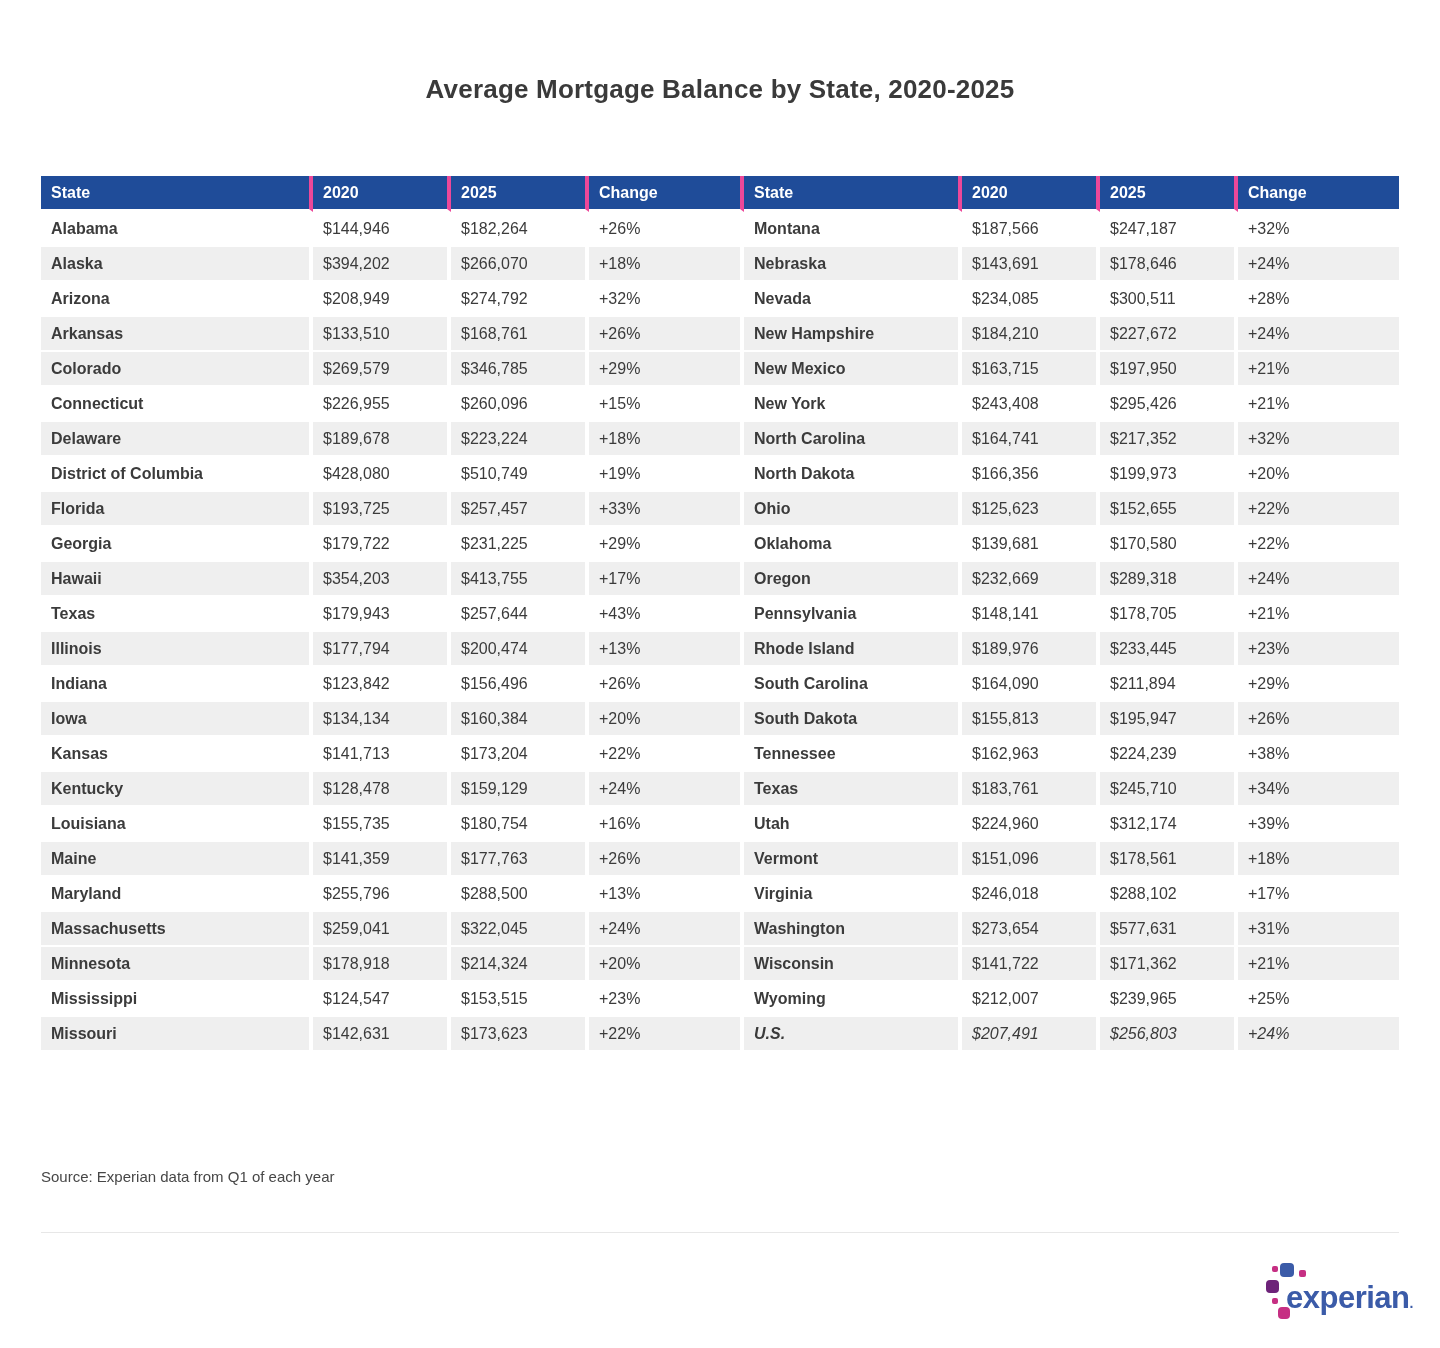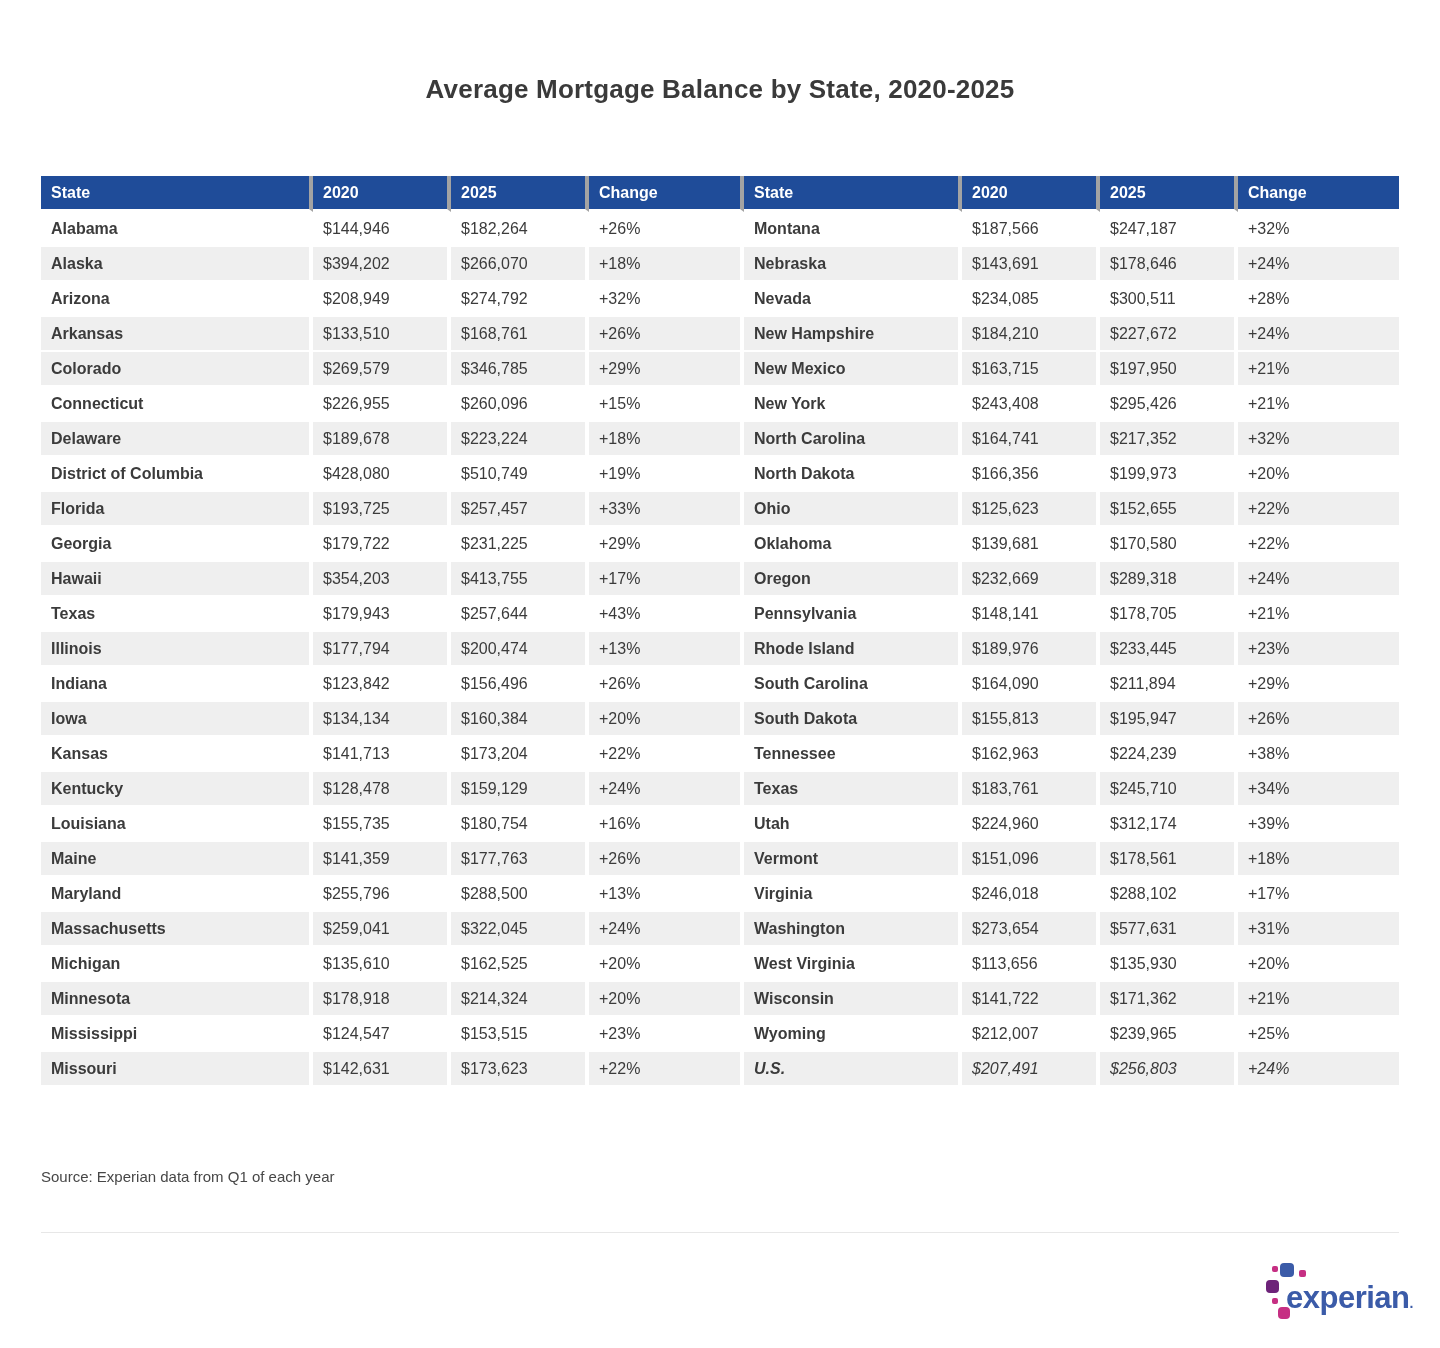--- a/index.html
+++ b/index.html
@@ -30,21 +30,21 @@
   }
 
   table.balance-table{
     position:absolute;left:41px;top:176px;width:1358px;
     border-collapse:separate;border-spacing:0;table-layout:fixed;
   }
   .balance-table th{
     background:var(--header-bg);color:#ffffff;
     font-size:16px;font-weight:bold;text-align:left;
     height:36px;padding:0 4px 0 10px;
-    border-right:4px solid #a3a3a3;border-bottom:3px solid #ffffff;
+    border-right:4px solid #ec4899;border-bottom:3px solid #ffffff;
   }
   .balance-table th:last-child{border-right:none;}
   .balance-table td{
     font-size:16px;color:var(--body-text);
     height:35px;padding:0 4px 0 10px;
     background:#ffffff;
     border-right:4px solid #ffffff;border-bottom:2px solid #ffffff;
     white-space:nowrap;overflow:hidden;
   }
   .balance-table td:last-child{border-right:none;}
@@ -312,30 +312,20 @@
         <tr class="even">
           <td class="state">Massachusetts</td>
           <td class="val">$259,041</td>
           <td class="val">$322,045</td>
           <td class="val">+24%</td>
           <td class="state">Washington</td>
           <td class="val">$273,654</td>
           <td class="val">$577,631</td>
           <td class="val">+31%</td>
         </tr>
-        <tr class="odd">
-          <td class="state">Michigan</td>
-          <td class="val">$135,610</td>
-          <td class="val">$162,525</td>
-          <td class="val">+20%</td>
-          <td class="state">West Virginia</td>
-          <td class="val">$113,656</td>
-          <td class="val">$135,930</td>
-          <td class="val">+20%</td>
-        </tr>
         <tr class="even">
           <td class="state">Minnesota</td>
           <td class="val">$178,918</td>
           <td class="val">$214,324</td>
           <td class="val">+20%</td>
           <td class="state">Wisconsin</td>
           <td class="val">$141,722</td>
           <td class="val">$171,362</td>
           <td class="val">+21%</td>
         </tr>

